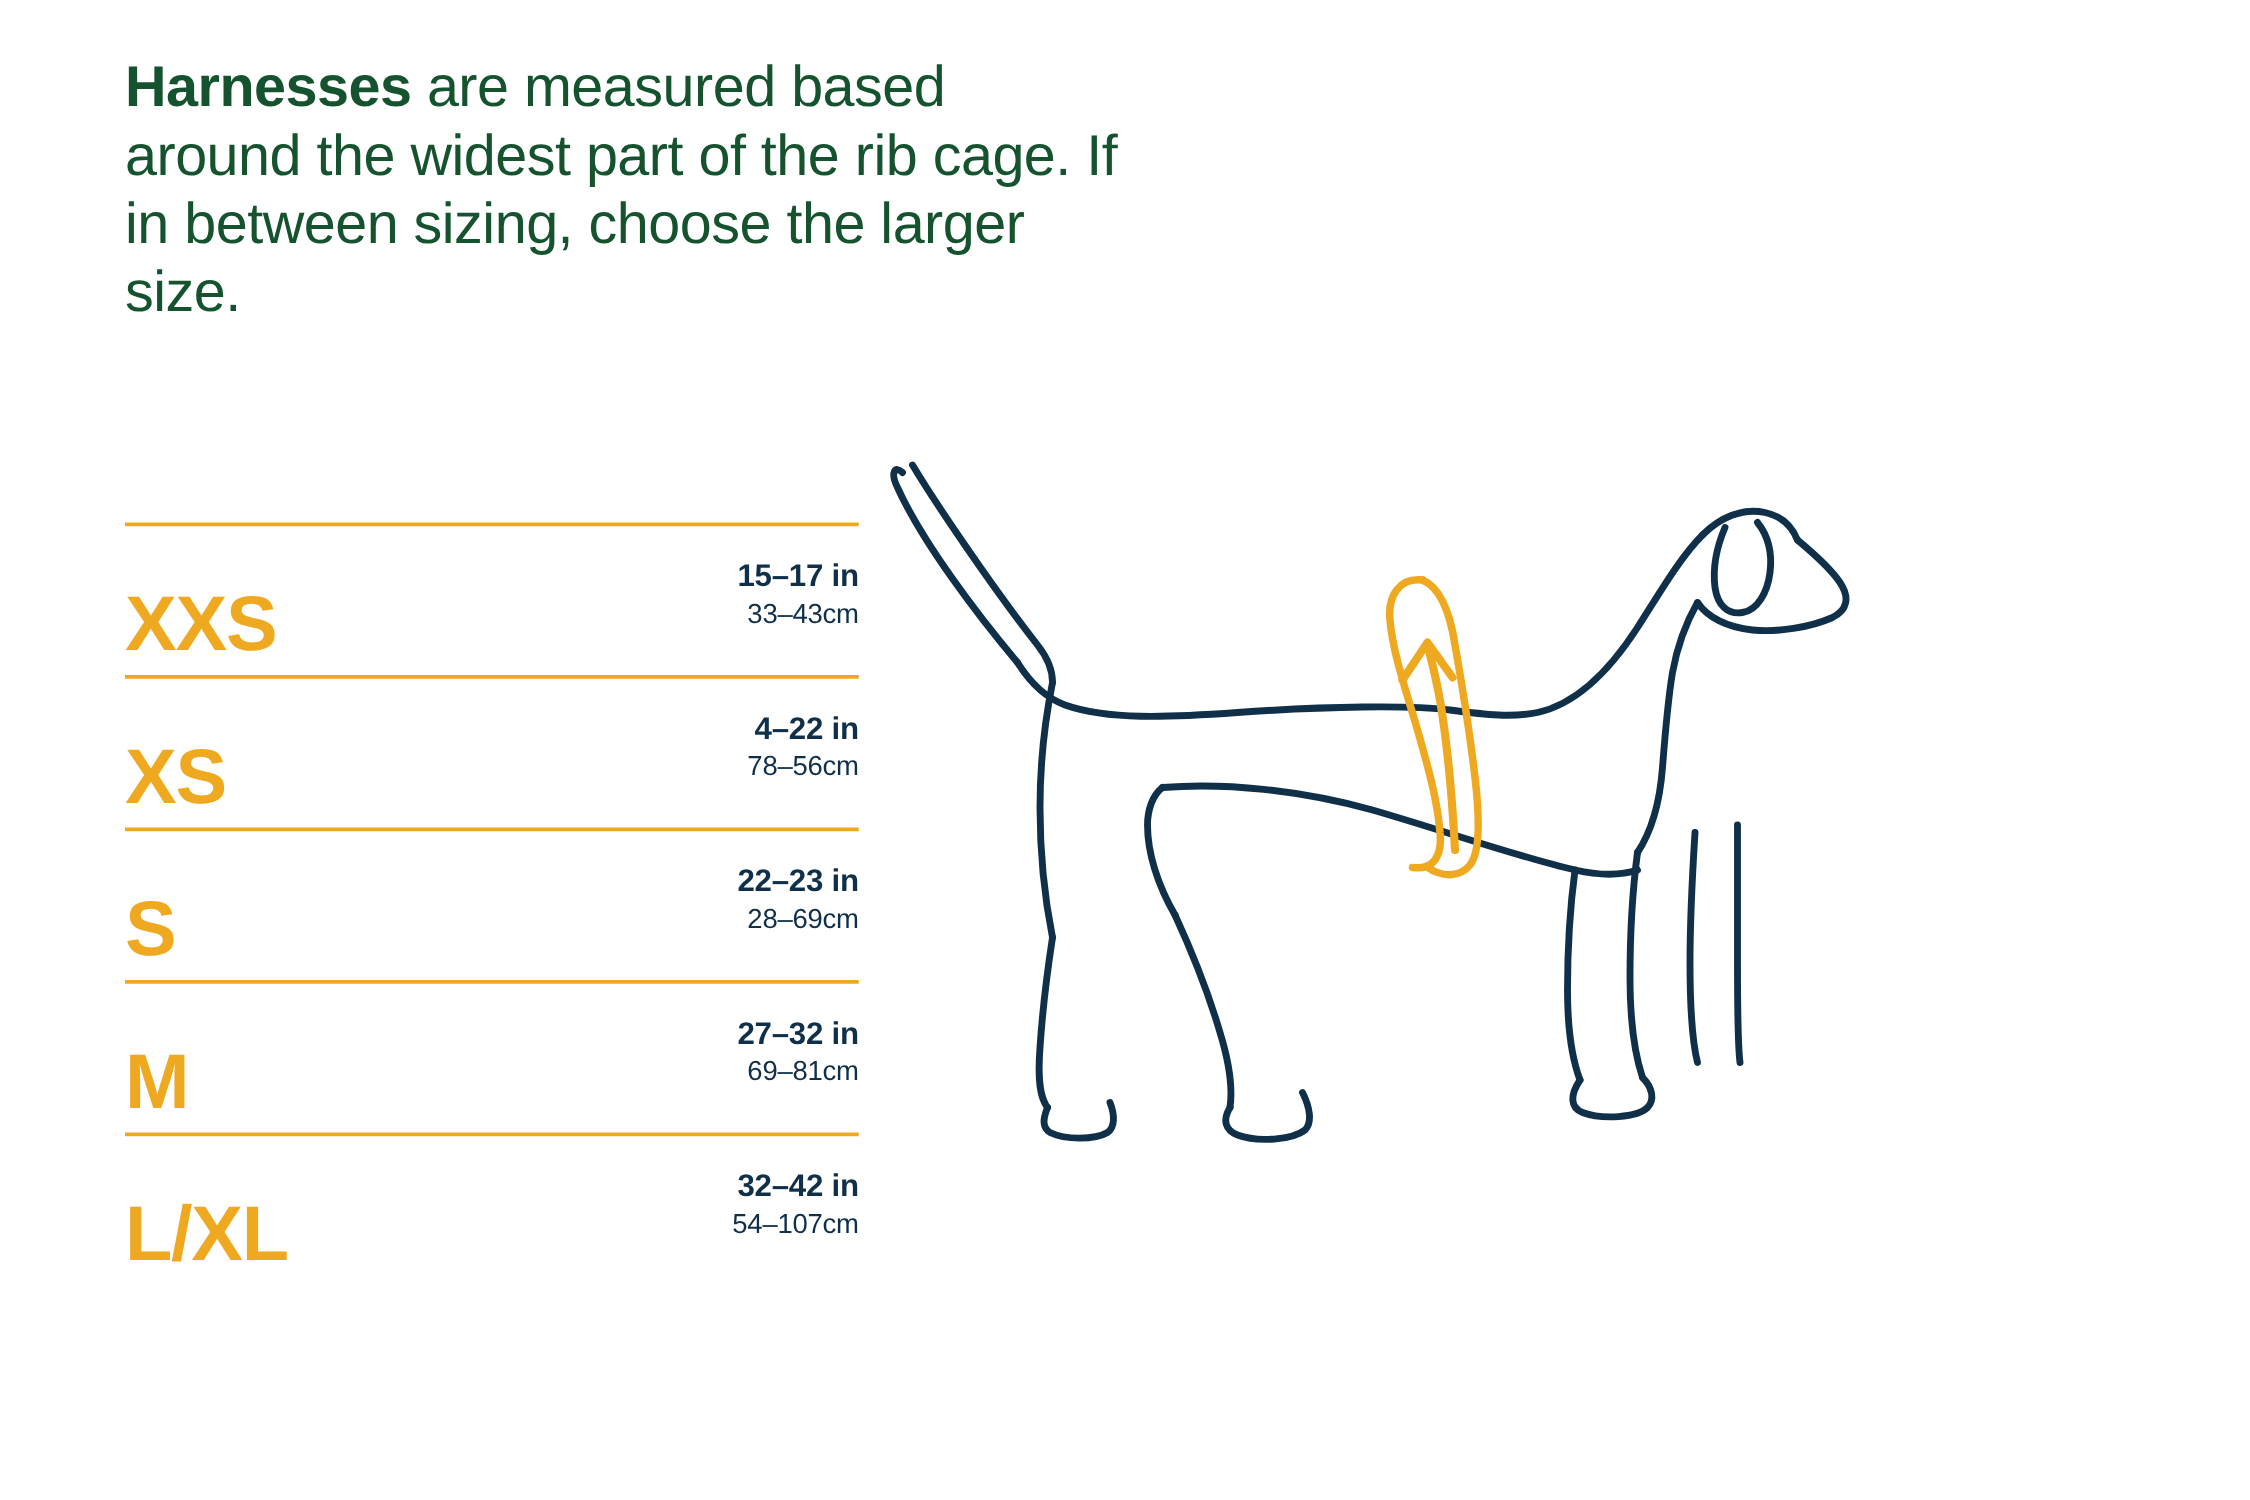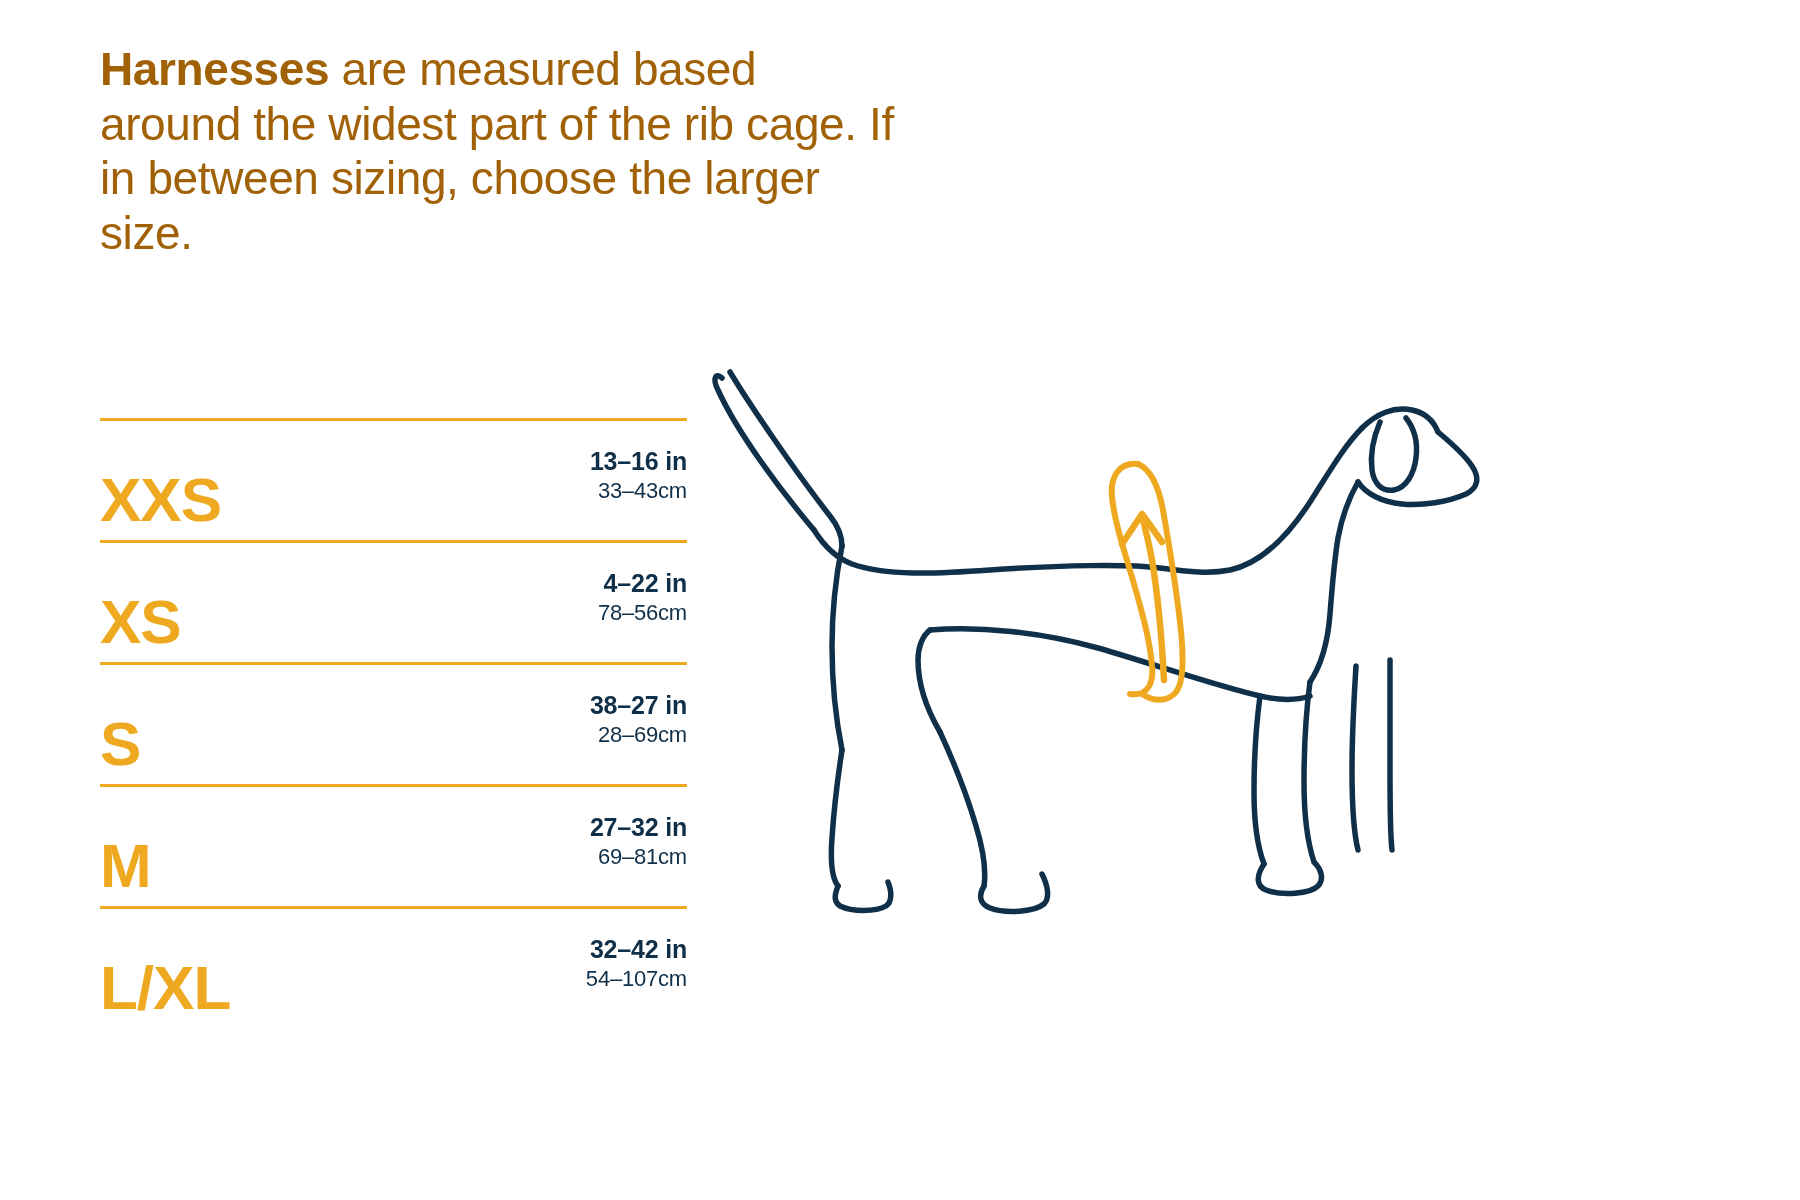--- a/index.html
+++ b/index.html
@@ -25,21 +25,21 @@
 
   
   .intro {
     position: absolute;
     left: 100px;
     top: 42px;
     width: 800px;
     font-size: 46px;
     line-height: 1.19;
     letter-spacing: -0.4px;
-    color: #a16207;
+    color: #14532d;
     font-weight: 400;
   }
   .intro strong {
     font-weight: 700;
   }
 
   
   .size-table {
     position: absolute;
     left: 100px;
@@ -110,37 +110,37 @@
 
   <div class="intro">
     <strong>Harnesses</strong><span> are measured based around the widest part of the rib cage. If in between sizing, choose the larger size.</span>
   </div>
 
   <div class="size-table">
 
     <div class="size-row">
       <div class="size-label">XXS</div>
       <div class="size-measures">
-        <div class="m-in">13–16 in</div>
+        <div class="m-in">15–17 in</div>
         <div class="m-cm">33–43cm</div>
       </div>
     </div>
 
     <div class="size-row">
       <div class="size-label">XS</div>
       <div class="size-measures">
         <div class="m-in">4–22 in</div>
         <div class="m-cm">78–56cm</div>
       </div>
     </div>
 
     <div class="size-row">
       <div class="size-label">S</div>
       <div class="size-measures">
-        <div class="m-in">38–27 in</div>
+        <div class="m-in">22–23 in</div>
         <div class="m-cm">28–69cm</div>
       </div>
     </div>
 
     <div class="size-row">
       <div class="size-label">M</div>
       <div class="size-measures">
         <div class="m-in">27–32 in</div>
         <div class="m-cm">69–81cm</div>
       </div>

